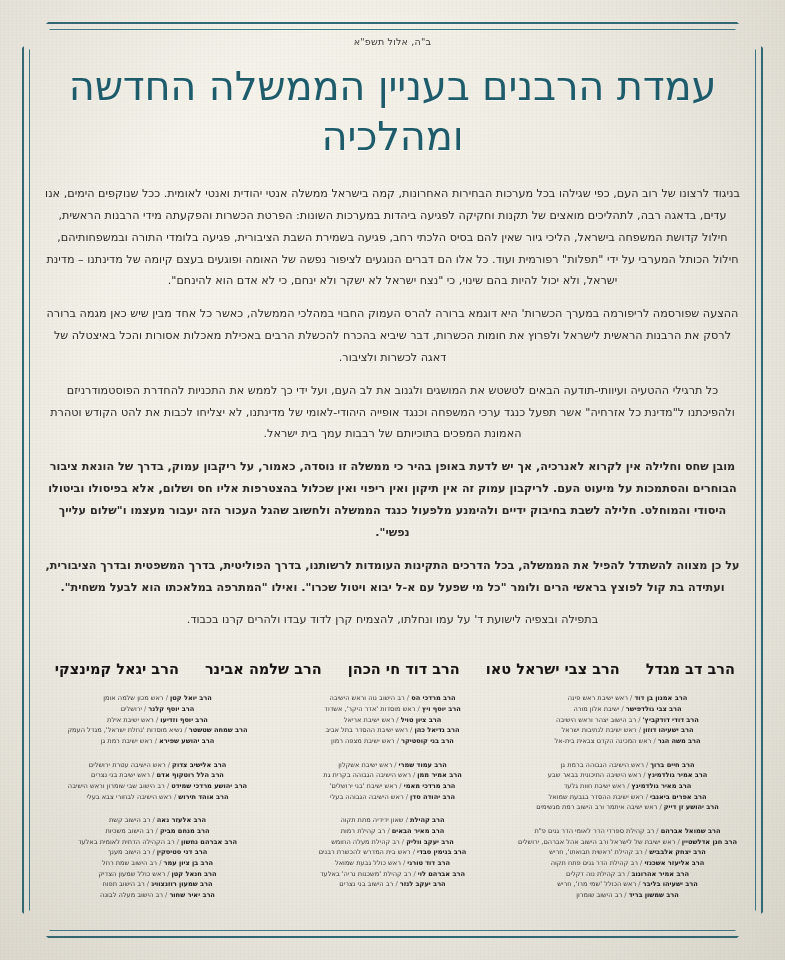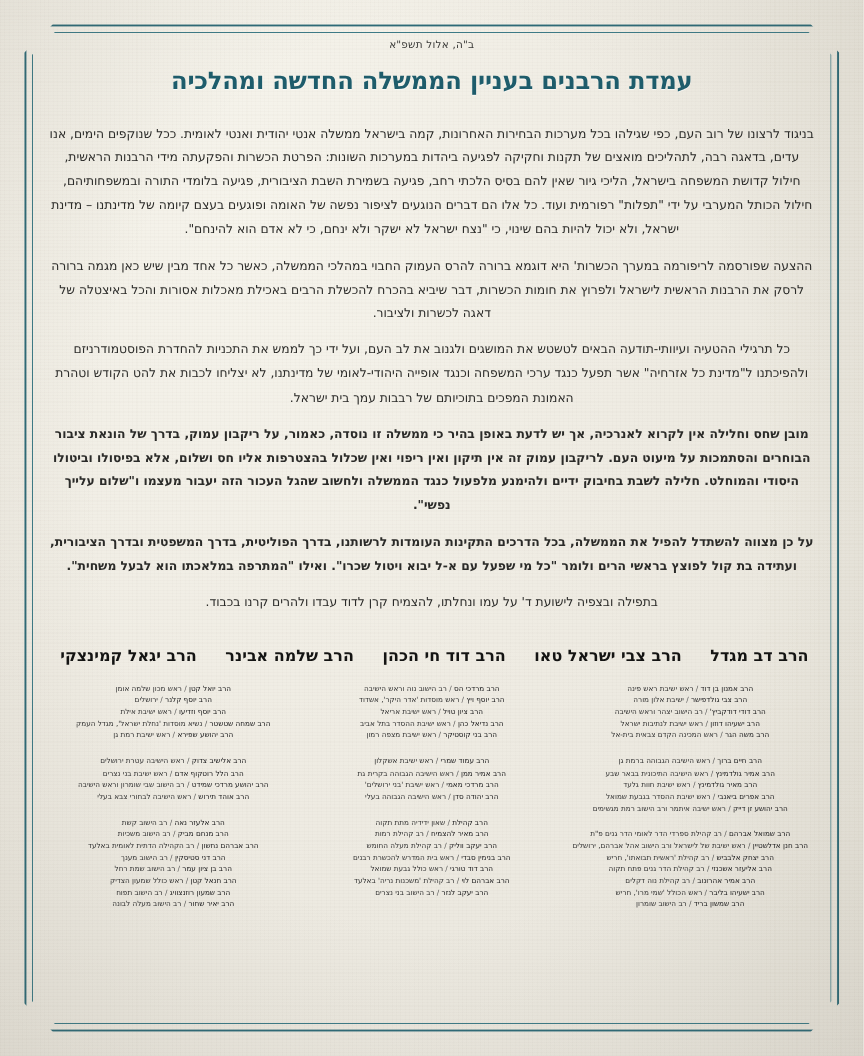--- a/index.html
+++ b/index.html
@@ -73,22 +73,22 @@
   .dateline {
     text-align: center;
     font-size: 9.5px;
     color: #3a3a38;
     letter-spacing: .2px;
     margin-bottom: 14px;
   }
 
   .title {
     text-align: center;
-    font-size: 22px;
-    font-weight: bold;
+    font-size: 40px;
+    font-weight: normal;
     color: #1e5c6b;
     letter-spacing: -0.2px;
     line-height: 1.25;
     margin: 2px 0 22px 0;
     text-shadow: 0 1px 0 rgba(255,255,255,.6);
   }
 
   .body-text { color: #2b2b29; }
 
   p.para {
@@ -133,21 +133,21 @@
 
   .entry {
     font-size: 6.6px;
     line-height: 1.62;
     color: #2d2d2b;
     text-align: center;
     white-space: nowrap;
     overflow: hidden;
     text-overflow: clip;
   }
-  .entry .nm { font-weight: normal; color: #18181a; }
+  .entry .nm { font-weight: bold; color: #18181a; }
   .entry .sep { color: #555; }
   .entry .rl { color: #333; }
 </style>
 </head>
 <body>
 
 <div class="page">
   <div class="frame-outer"></div>
   <div class="frame-inner"></div>
   <div class="vignette"></div>
@@ -210,21 +210,21 @@
             <div class="entry"><span class="nm">הרב בני קוסטיקר</span><span class="sep"> / </span><span class="rl">ראש ישיבת מצפה רמון</span></div>
           </div>
           <div class="group">
             <div class="entry"><span class="nm">הרב עמוד שמרי</span><span class="sep"> / </span><span class="rl">ראש ישיבת אשקלון</span></div>
             <div class="entry"><span class="nm">הרב אמיר ממן</span><span class="sep"> / </span><span class="rl">ראש הישיבה הגבוהה בקרית גת</span></div>
             <div class="entry"><span class="nm">הרב מרדכי מאמי</span><span class="sep"> / </span><span class="rl">ראש ישיבת 'בני ירושלים'</span></div>
             <div class="entry"><span class="nm">הרב יהודה סדן</span><span class="sep"> / </span><span class="rl">ראש הישיבה הגבוהה בעלי</span></div>
           </div>
           <div class="group">
             <div class="entry"><span class="nm">הרב קהילת</span><span class="sep"> / </span><span class="rl">שאון ידידיה מתת תקוה</span></div>
-            <div class="entry"><span class="nm">הרב מאיר להצמיח</span><span class="sep"> / </span><span class="rl">רב קהילת רמות</span></div>
+            <div class="entry"><span class="nm">הרב מאיר הבאים</span><span class="sep"> / </span><span class="rl">רב קהילת רמות</span></div>
             <div class="entry"><span class="nm">הרב יעקב ווליק</span><span class="sep"> / </span><span class="rl">רב קהילת מעלה החומש</span></div>
             <div class="entry"><span class="nm">הרב בנימין סבדי</span><span class="sep"> / </span><span class="rl">ראש בית המדרש להכשרת רבנים</span></div>
             <div class="entry"><span class="nm">הרב דוד טורגי</span><span class="sep"> / </span><span class="rl">ראש כולל גבעת שמואל</span></div>
             <div class="entry"><span class="nm">הרב אברהם לוי</span><span class="sep"> / </span><span class="rl">רב קהילת 'משכנות נריה' באלעד</span></div>
             <div class="entry"><span class="nm">הרב יעקב לנזר</span><span class="sep"> / </span><span class="rl">רב הישוב בני נצרים</span></div>
           </div>
         </div>
         <div class="col">
           <div class="group">
             <div class="entry"><span class="nm">הרב יואל קטן</span><span class="sep"> / </span><span class="rl">ראש מכון שלמה אומן</span></div>

